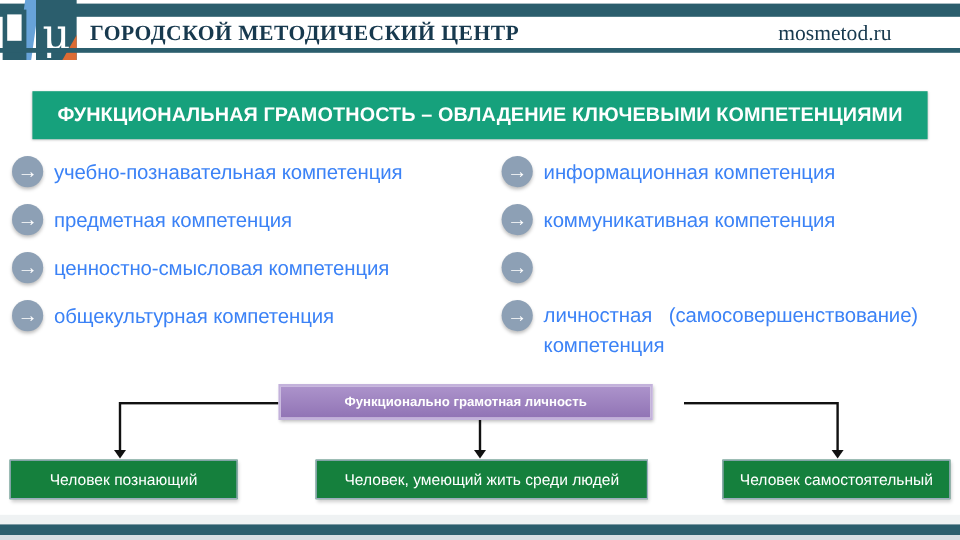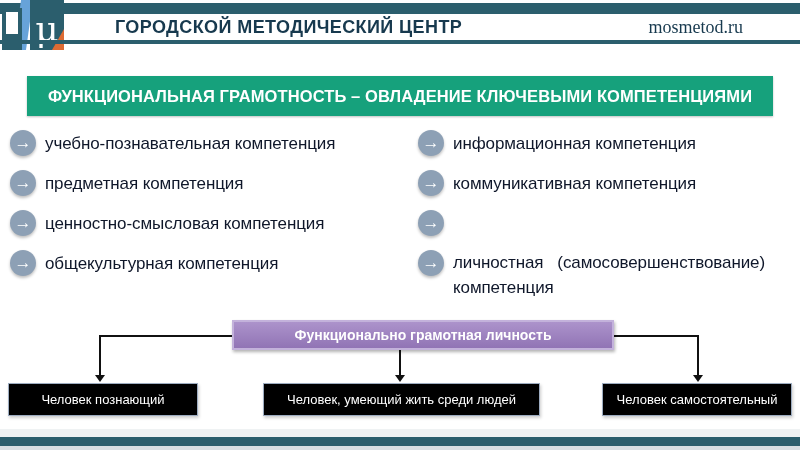--- a/index.html
+++ b/index.html
@@ -6,22 +6,22 @@
   .slide{
     position:relative;width:800px;height:450px;background:#ffffff;
     font-family:"Liberation Sans","DejaVu Sans",sans-serif;overflow:hidden;
   }
   
   .top-bar{position:absolute;left:0;top:3px;width:800px;height:11px;background:#2B5E6D;}
   .header-rule{position:absolute;left:0;top:40px;width:800px;height:4px;background:#2B5E6D;}
   .logo{position:absolute;left:2px;top:0;width:62px;height:50px;}
   .org-title{
     position:absolute;left:75px;top:17px;
-    font-family:Liberation Sans, sans-serif;font-weight:bold;
-    font-size:18px;color:#17394E;letter-spacing:.4px;white-space:nowrap;margin-left:40px;
+    font-family:Liberation Serif, serif;font-weight:bold;
+    font-size:18px;color:#17394E;letter-spacing:.4px;white-space:nowrap;
   }
   .site-url{
     position:absolute;right:57px;top:17px;
     font-family:"Liberation Serif","DejaVu Serif",serif;font-weight:normal;
     font-size:18px;color:#17394E;white-space:nowrap;
   }
   
   .banner{
     position:absolute;left:27px;top:76px;width:746px;height:40px;background:#16A17C;
     display:flex;align-items:center;justify-content:center;
@@ -34,39 +34,39 @@
   .col-right{left:418px;width:360px;}
   .bullet-row{display:flex;align-items:center;height:40px;}
   .bullet-row.two-line{height:auto;align-items:flex-start;padding-top:7px;}
   .bullet-circle{
     flex:0 0 26px;width:26px;height:26px;border-radius:50%;background:#8DA0B5;
     display:flex;align-items:center;justify-content:center;margin-right:9px;
     box-shadow:0 2px 3px rgba(0,0,0,.25);
   }
   .bullet-arrow{color:#fff;font-size:17px;font-weight:bold;line-height:1;margin-top:-1px;}
   .bullet-text{
-    color:#0f172a;font-size:17px;line-height:25px;letter-spacing:-.1px;
+    color:#3b82f6;font-size:17px;line-height:25px;letter-spacing:-.1px;
   }
   
   .root-box{
-    position:absolute;left:232px;top:320px;width:382px;height:30px;
+    position:absolute;left:232px;top:320px;width:312px;height:30px;
     background:linear-gradient(#AC93CB,#9174B5);
     border:2px solid #C3B2DB;box-sizing:border-box;
     display:flex;align-items:center;justify-content:center;
-    color:#fff;font-weight:bold;font-size:14px;white-space:nowrap;
+    color:#fff;font-weight:bold;font-size:11px;white-space:nowrap;
     box-shadow:1px 2px 3px rgba(0,0,0,.3);
   }
   .cline{position:absolute;background:#111;}
   .arrow-down{
     position:absolute;width:0;height:0;
     border-left:5px solid transparent;border-right:5px solid transparent;
     border-top:7px solid #111;
   }
   .leaf-box{
-    position:absolute;top:383px;height:33px;background:#000000;
+    position:absolute;top:383px;height:33px;background:#15803d;
     border:1px solid #9DACC0;box-sizing:border-box;
     display:flex;align-items:center;justify-content:center;
     color:#fff;font-size:13px;white-space:nowrap;
     box-shadow:1px 2px 3px rgba(0,0,0,.2);
   }
   .leaf-1{left:8px;width:190px;}
   .leaf-2{left:263px;width:277px;}
   .leaf-3{left:602px;width:190px;}
   
   .footer-light{position:absolute;left:0;top:429px;width:800px;height:8px;background:#EFF2F3;}

